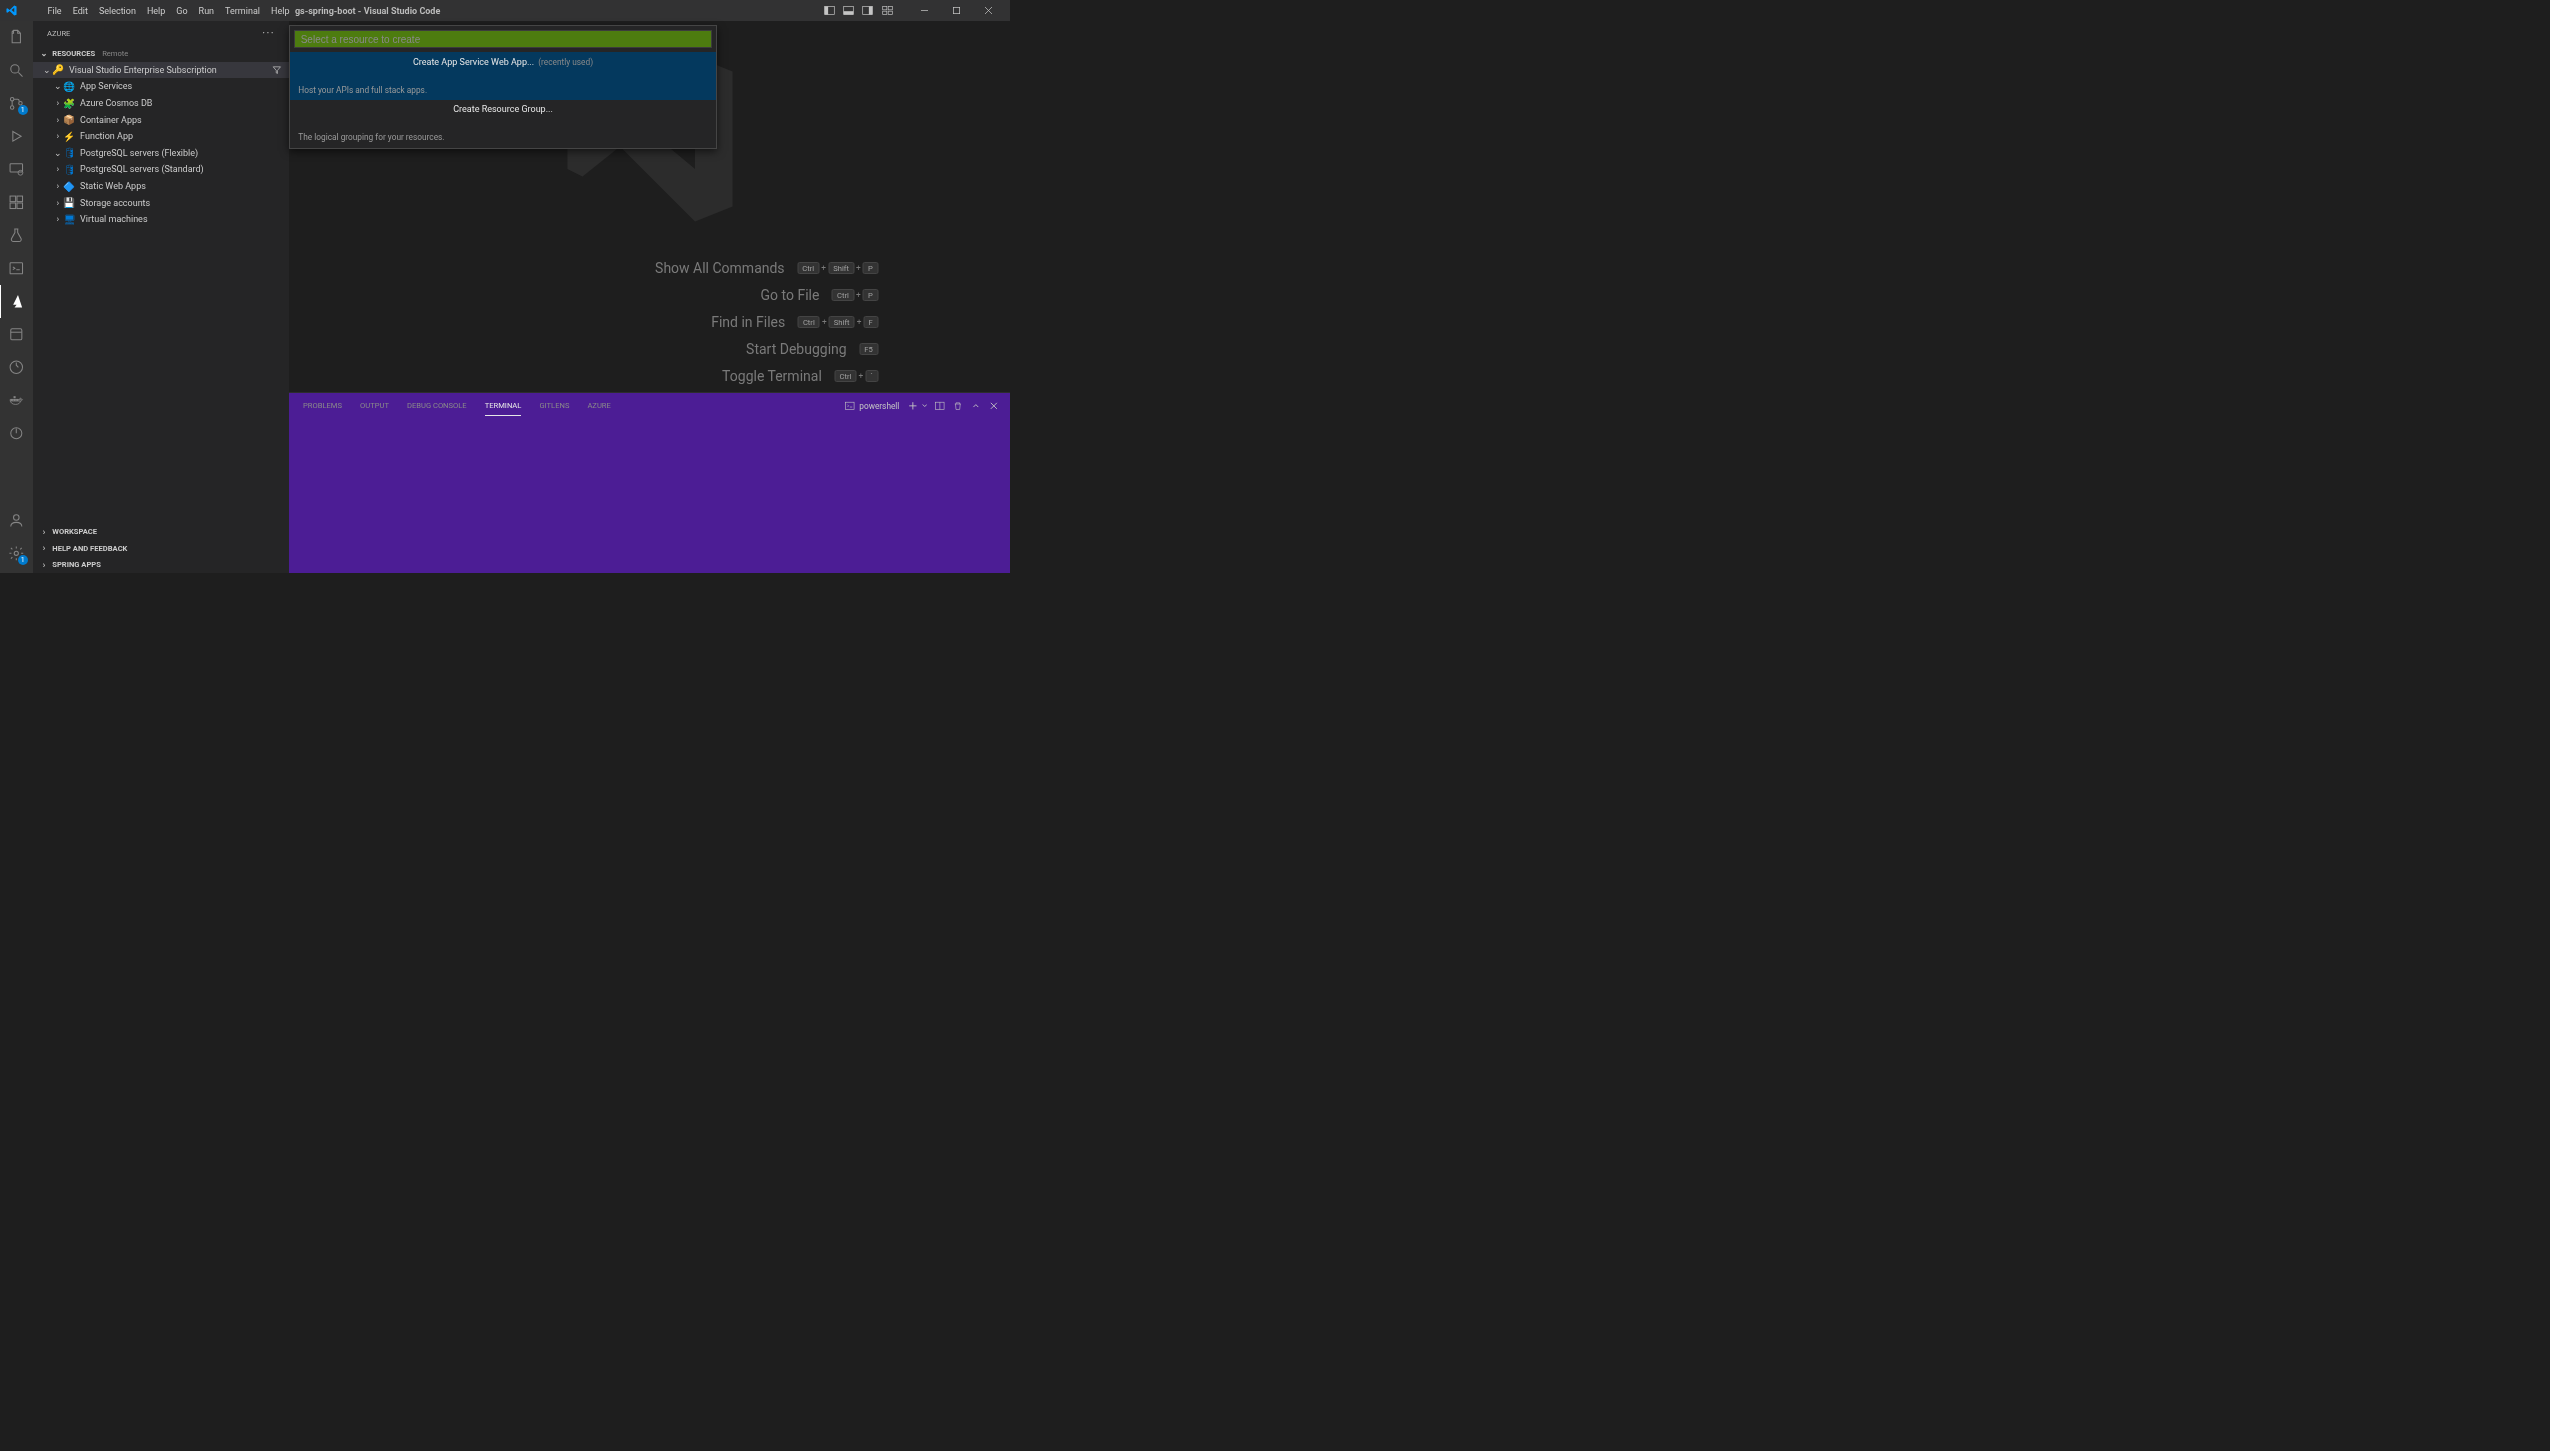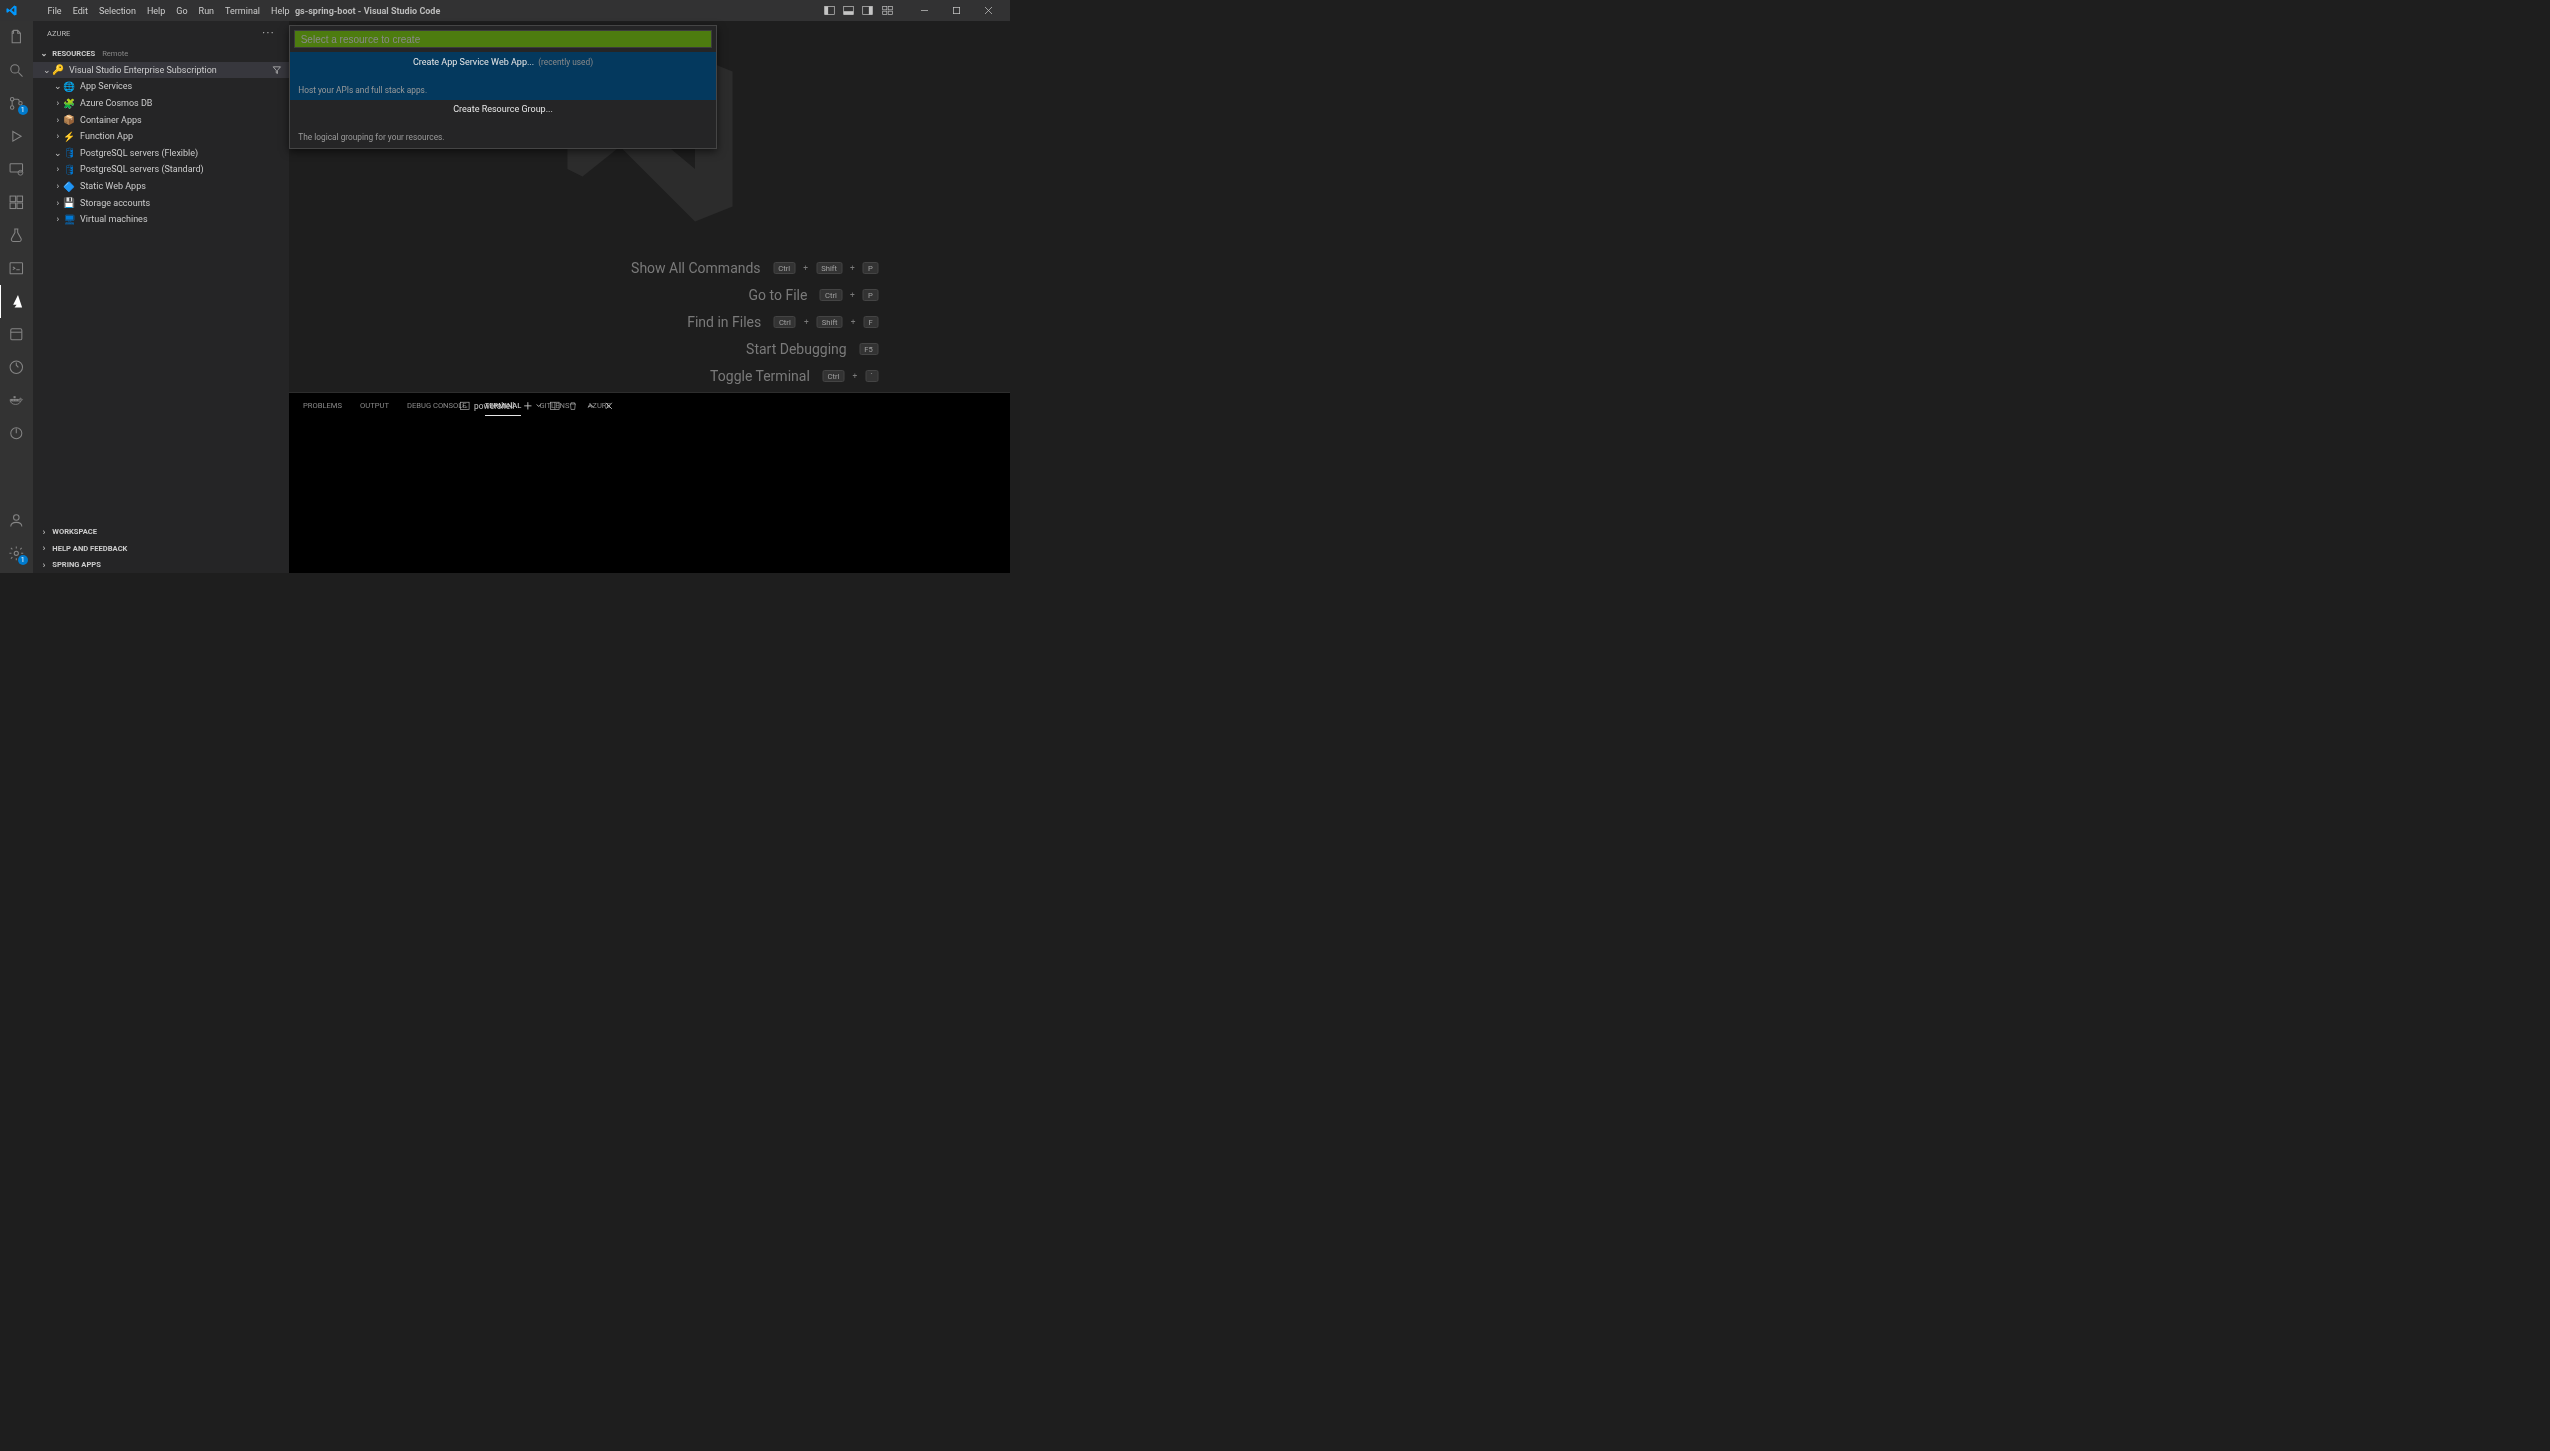--- a/index.html
+++ b/index.html
@@ -156,31 +156,31 @@
   .shortcuts {
     position:absolute;
     left:50%; top:239px;
     transform:translateX(-50%);
     display:flex;
     flex-direction:column;
     gap:11px;
   }
   .shortcut-row { display:flex; align-items:center; gap:12.5px; justify-content:flex-end; width:457px;}
   .shortcut-label { color:#7a7a7a; font-size:14px; }
-  .keys { display:flex; gap:8px; align-items:center; color:#7a7a7a; font-size:8.3px;}
+  .keys { display:flex; gap:2px; align-items:center; color:#7a7a7a; font-size:8.3px;}
   .key { background:#333333; border:0.7px solid #444444; border-radius:2.1px; padding:0.7px 4.2px; color:#a0a0a0; font-size:7.6px;}
   .plus { color:#7a7a7a; }
 
   
   .panel {
     height: 181px;
     border-top: 0.7px solid #2d2d2d;
     display:flex;
-    flex-direction:row;
-    background:#000000;
+    flex-direction:column;
+    background:#4c1d95;
   }
   .panel-tabs {
     height: 25px;
     display:flex;
     align-items:center;
     padding:0 14px;
     gap:18px;
     position:relative;
   }
   .panel-tab { font-size:7.6px; color:#8a8a8a; text-transform:uppercase; cursor:pointer; padding:5.5px 0; }

